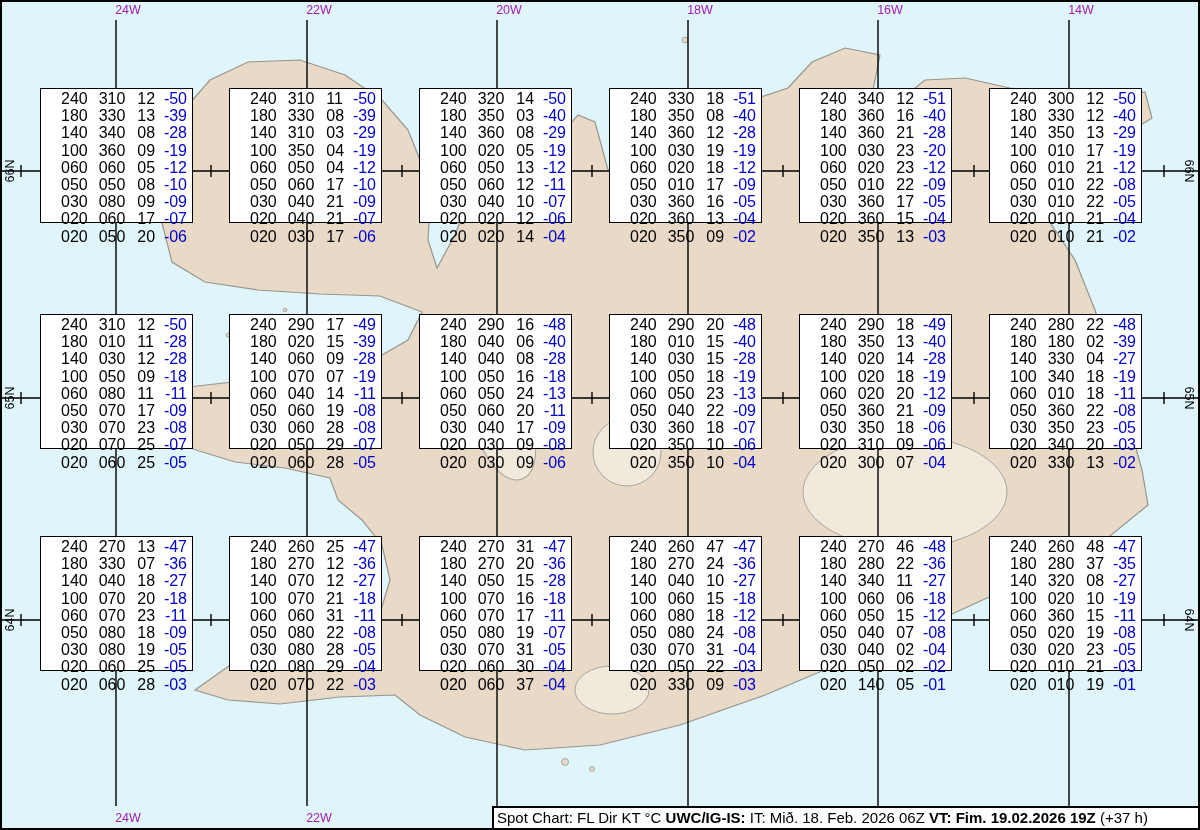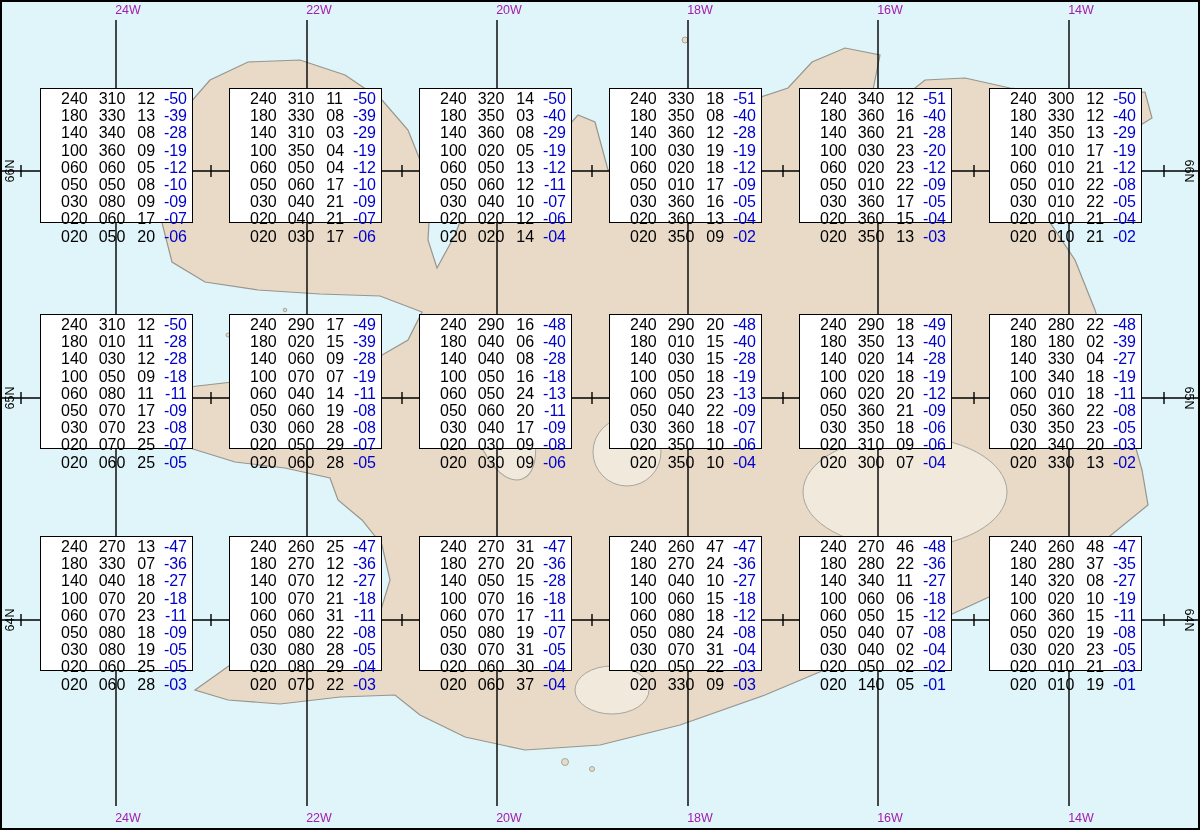--- a/index.html
+++ b/index.html
@@ -1110,15 +1110,16 @@
         </div>
         <div class="spot-row">
           <span class="c-fl">020</span>
           <span class="c-dir">010</span>
           <span class="c-kt">19</span>
           <span class="c-tmp">-01</span>
         </div>
       </div>
     </div>
 
+  <div class="footer"><span>Spot Chart: FL Dir KT °C</span><span> </span><b>UWC/IG-IS:</b><span> </span><span>IT: Mið. 18. Feb. 2026 06Z</span><span> </span><b>VT: Fim. 19.02.2026 19Z</b><span> </span><span>(+37 h)</span></div>
 
   <div class="frame"></div>
 </div>
 
 </body></html>

